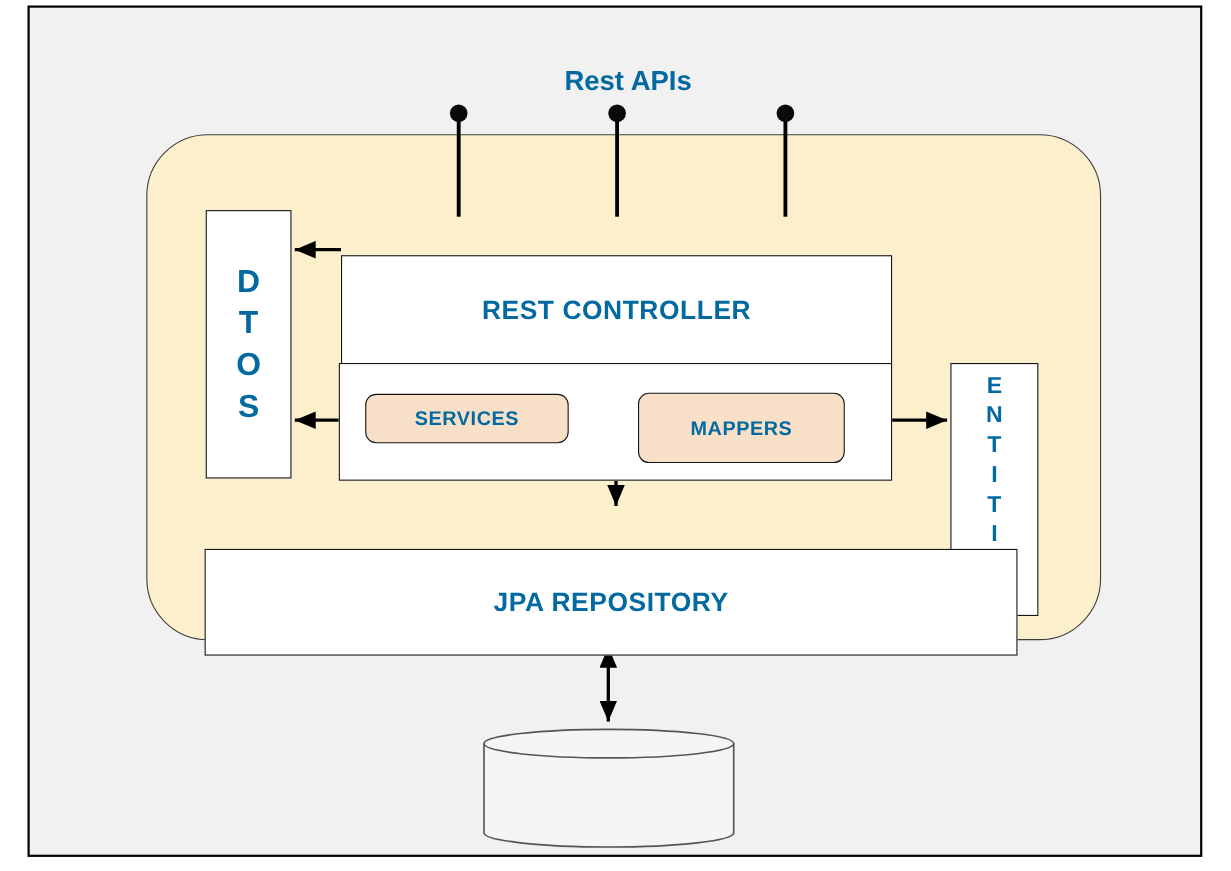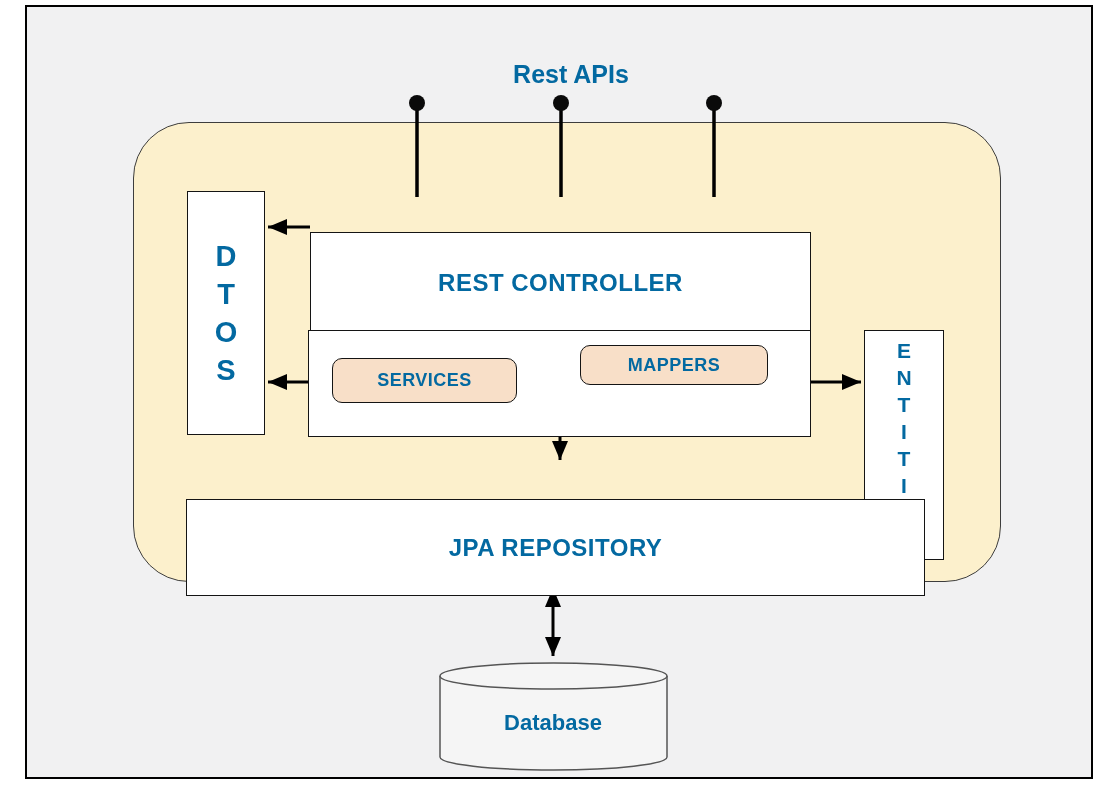--- a/index.html
+++ b/index.html
@@ -89,30 +89,29 @@
       <span>O</span>
       <span>S</span>
     </div>
 
   <div class="node h-label" style="left:310px;top:196px;width:501px;height:102px;">REST CONTROLLER</div>
 
   <div class="node" style="left:308px;top:330px;width:503px;height:107px;"></div>
 
   <div class="node accent" style="left:332px;top:358px;width:185px;height:45px;">SERVICES</div>
 
-  <div class="node accent" style="left:580px;top:345px;width:188px;height:40px;">MAPPERS</div>
+  <div class="node accent" style="left:580px;top:357px;width:188px;height:64px;">MAPPERS</div>
 
   <div class="node vstack entities-box" style="left:864px;top:330px;width:80px;height:230px;">
       <span>E</span>
       <span>N</span>
       <span>T</span>
       <span>I</span>
       <span>T</span>
       <span>I</span>
       <span>E</span>
       <span>S</span>
     </div>
 
   <div class="node h-label" style="left:186px;top:463px;width:739px;height:97px;">JPA REPOSITORY</div>
 
-  <div class="float-label db-label" style="left:453px;top:710px;width:200px;">Database</div>
 
 </div>
 
 </body></html>

